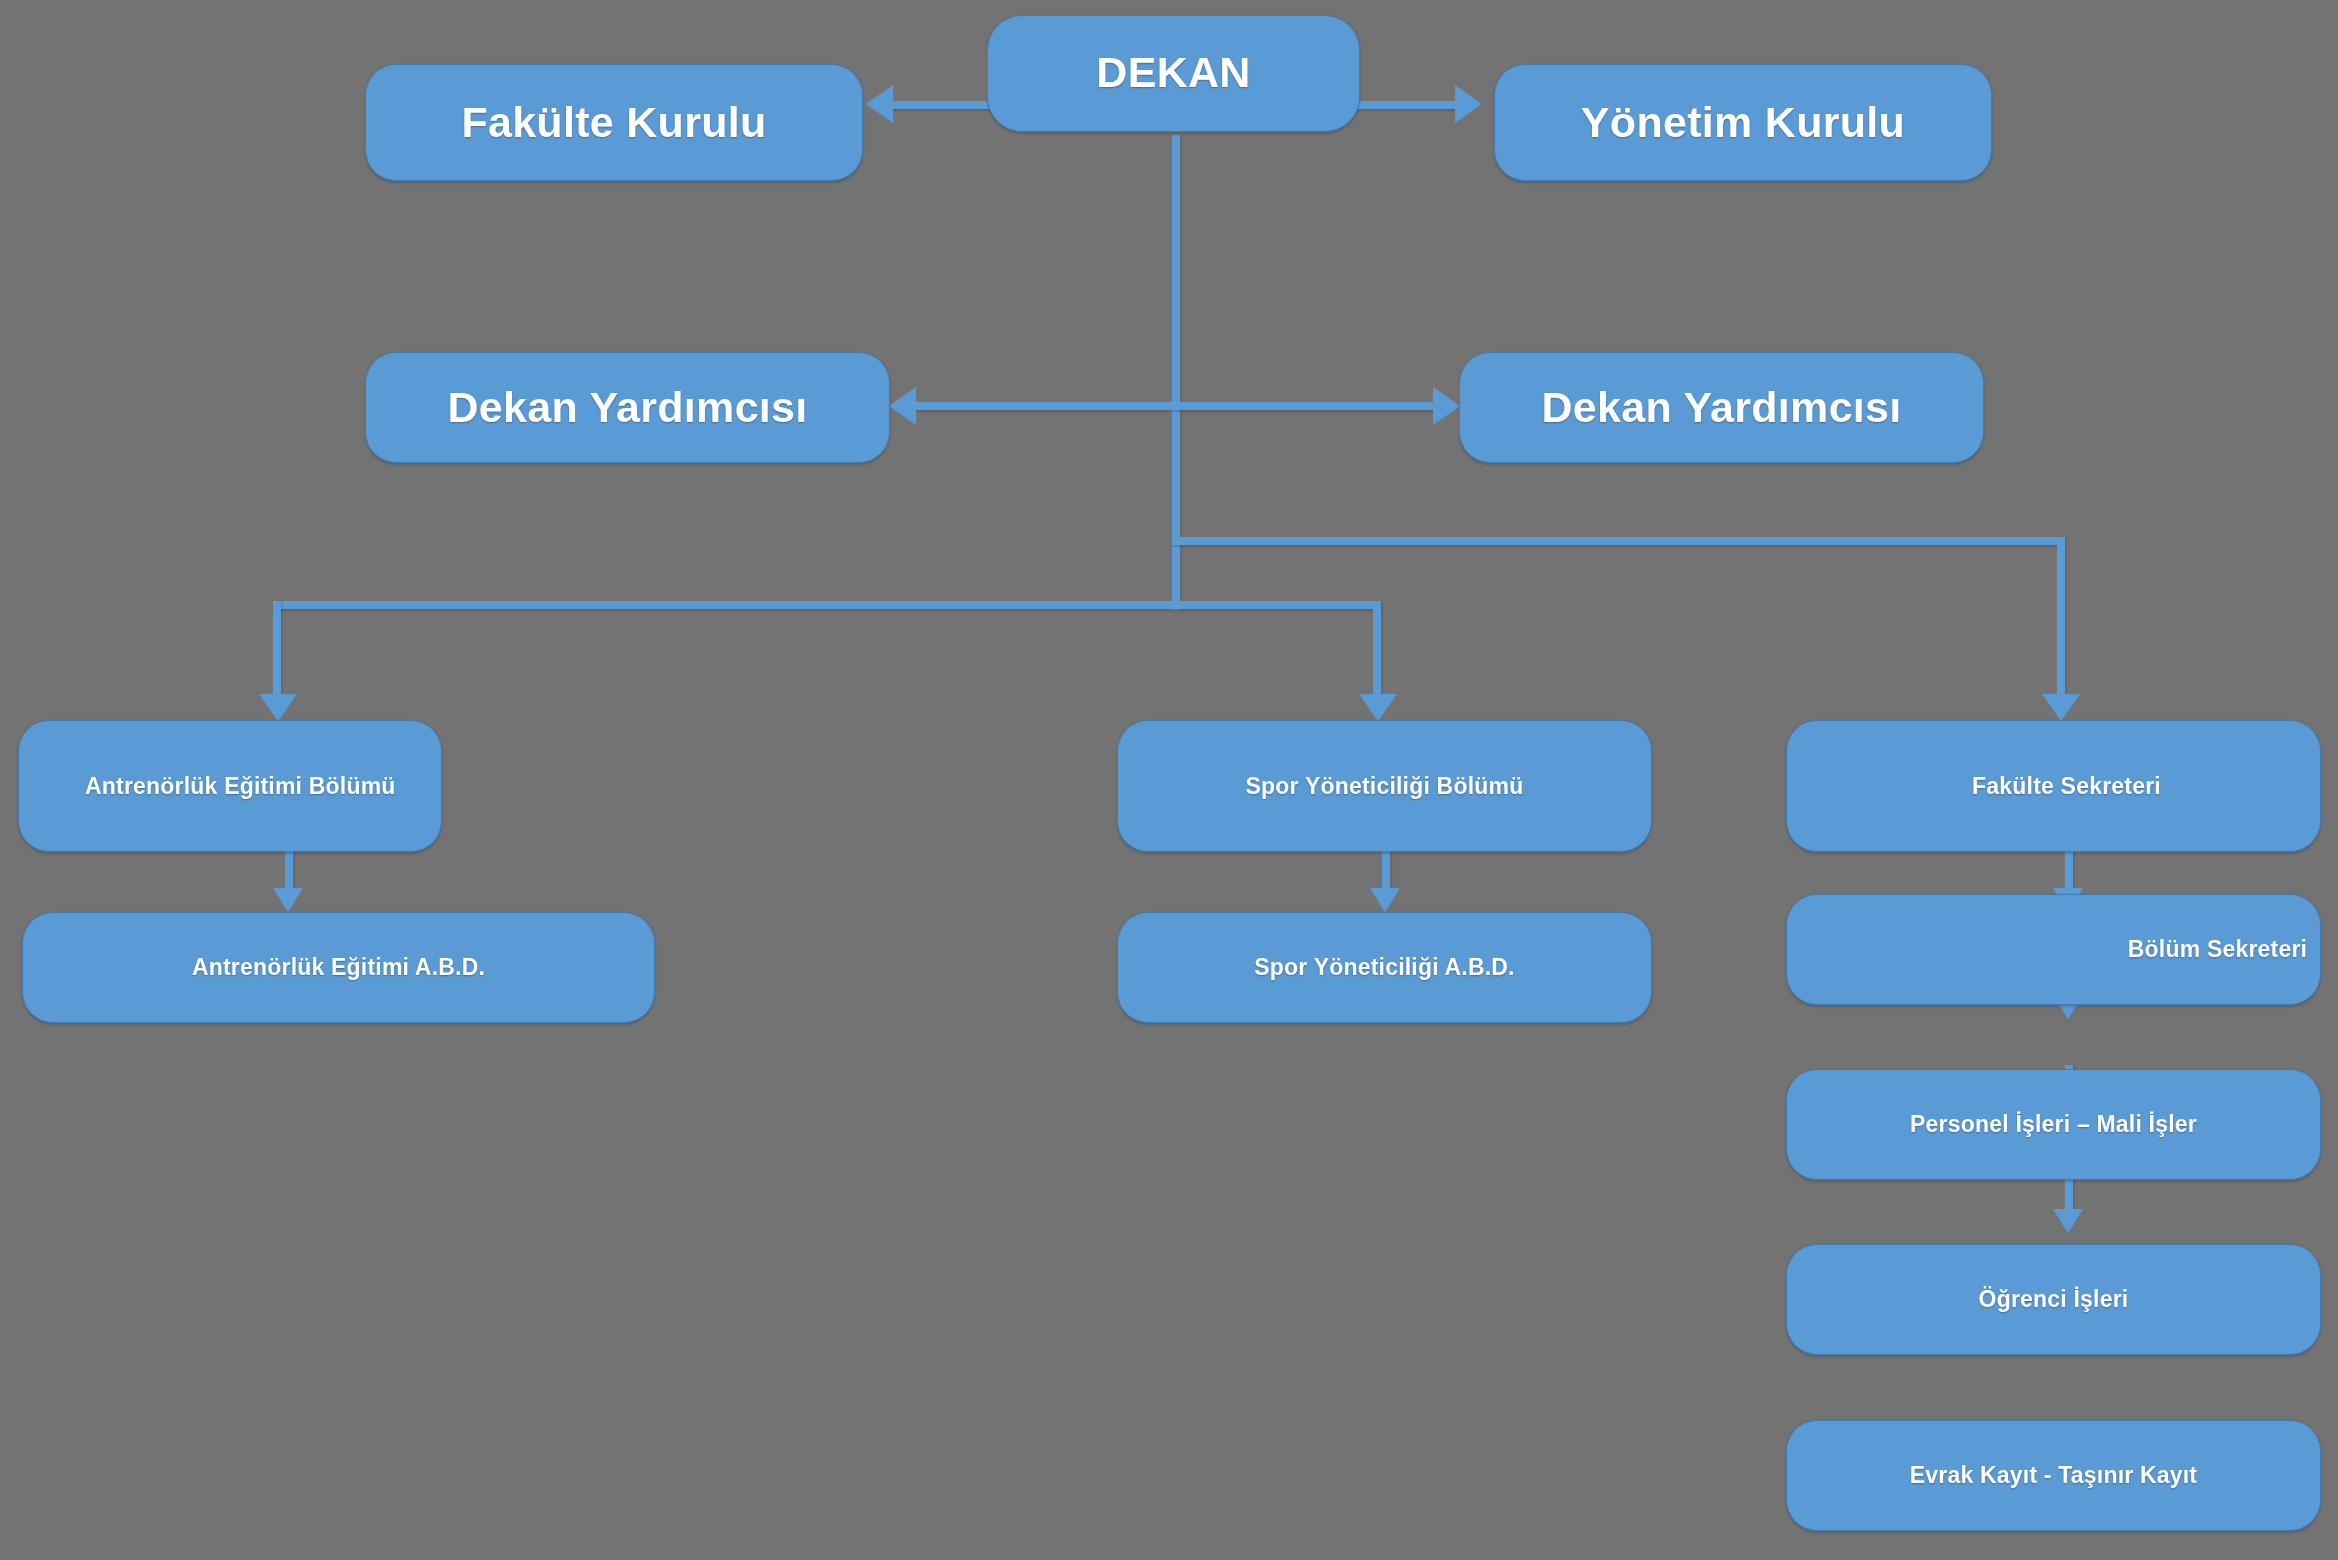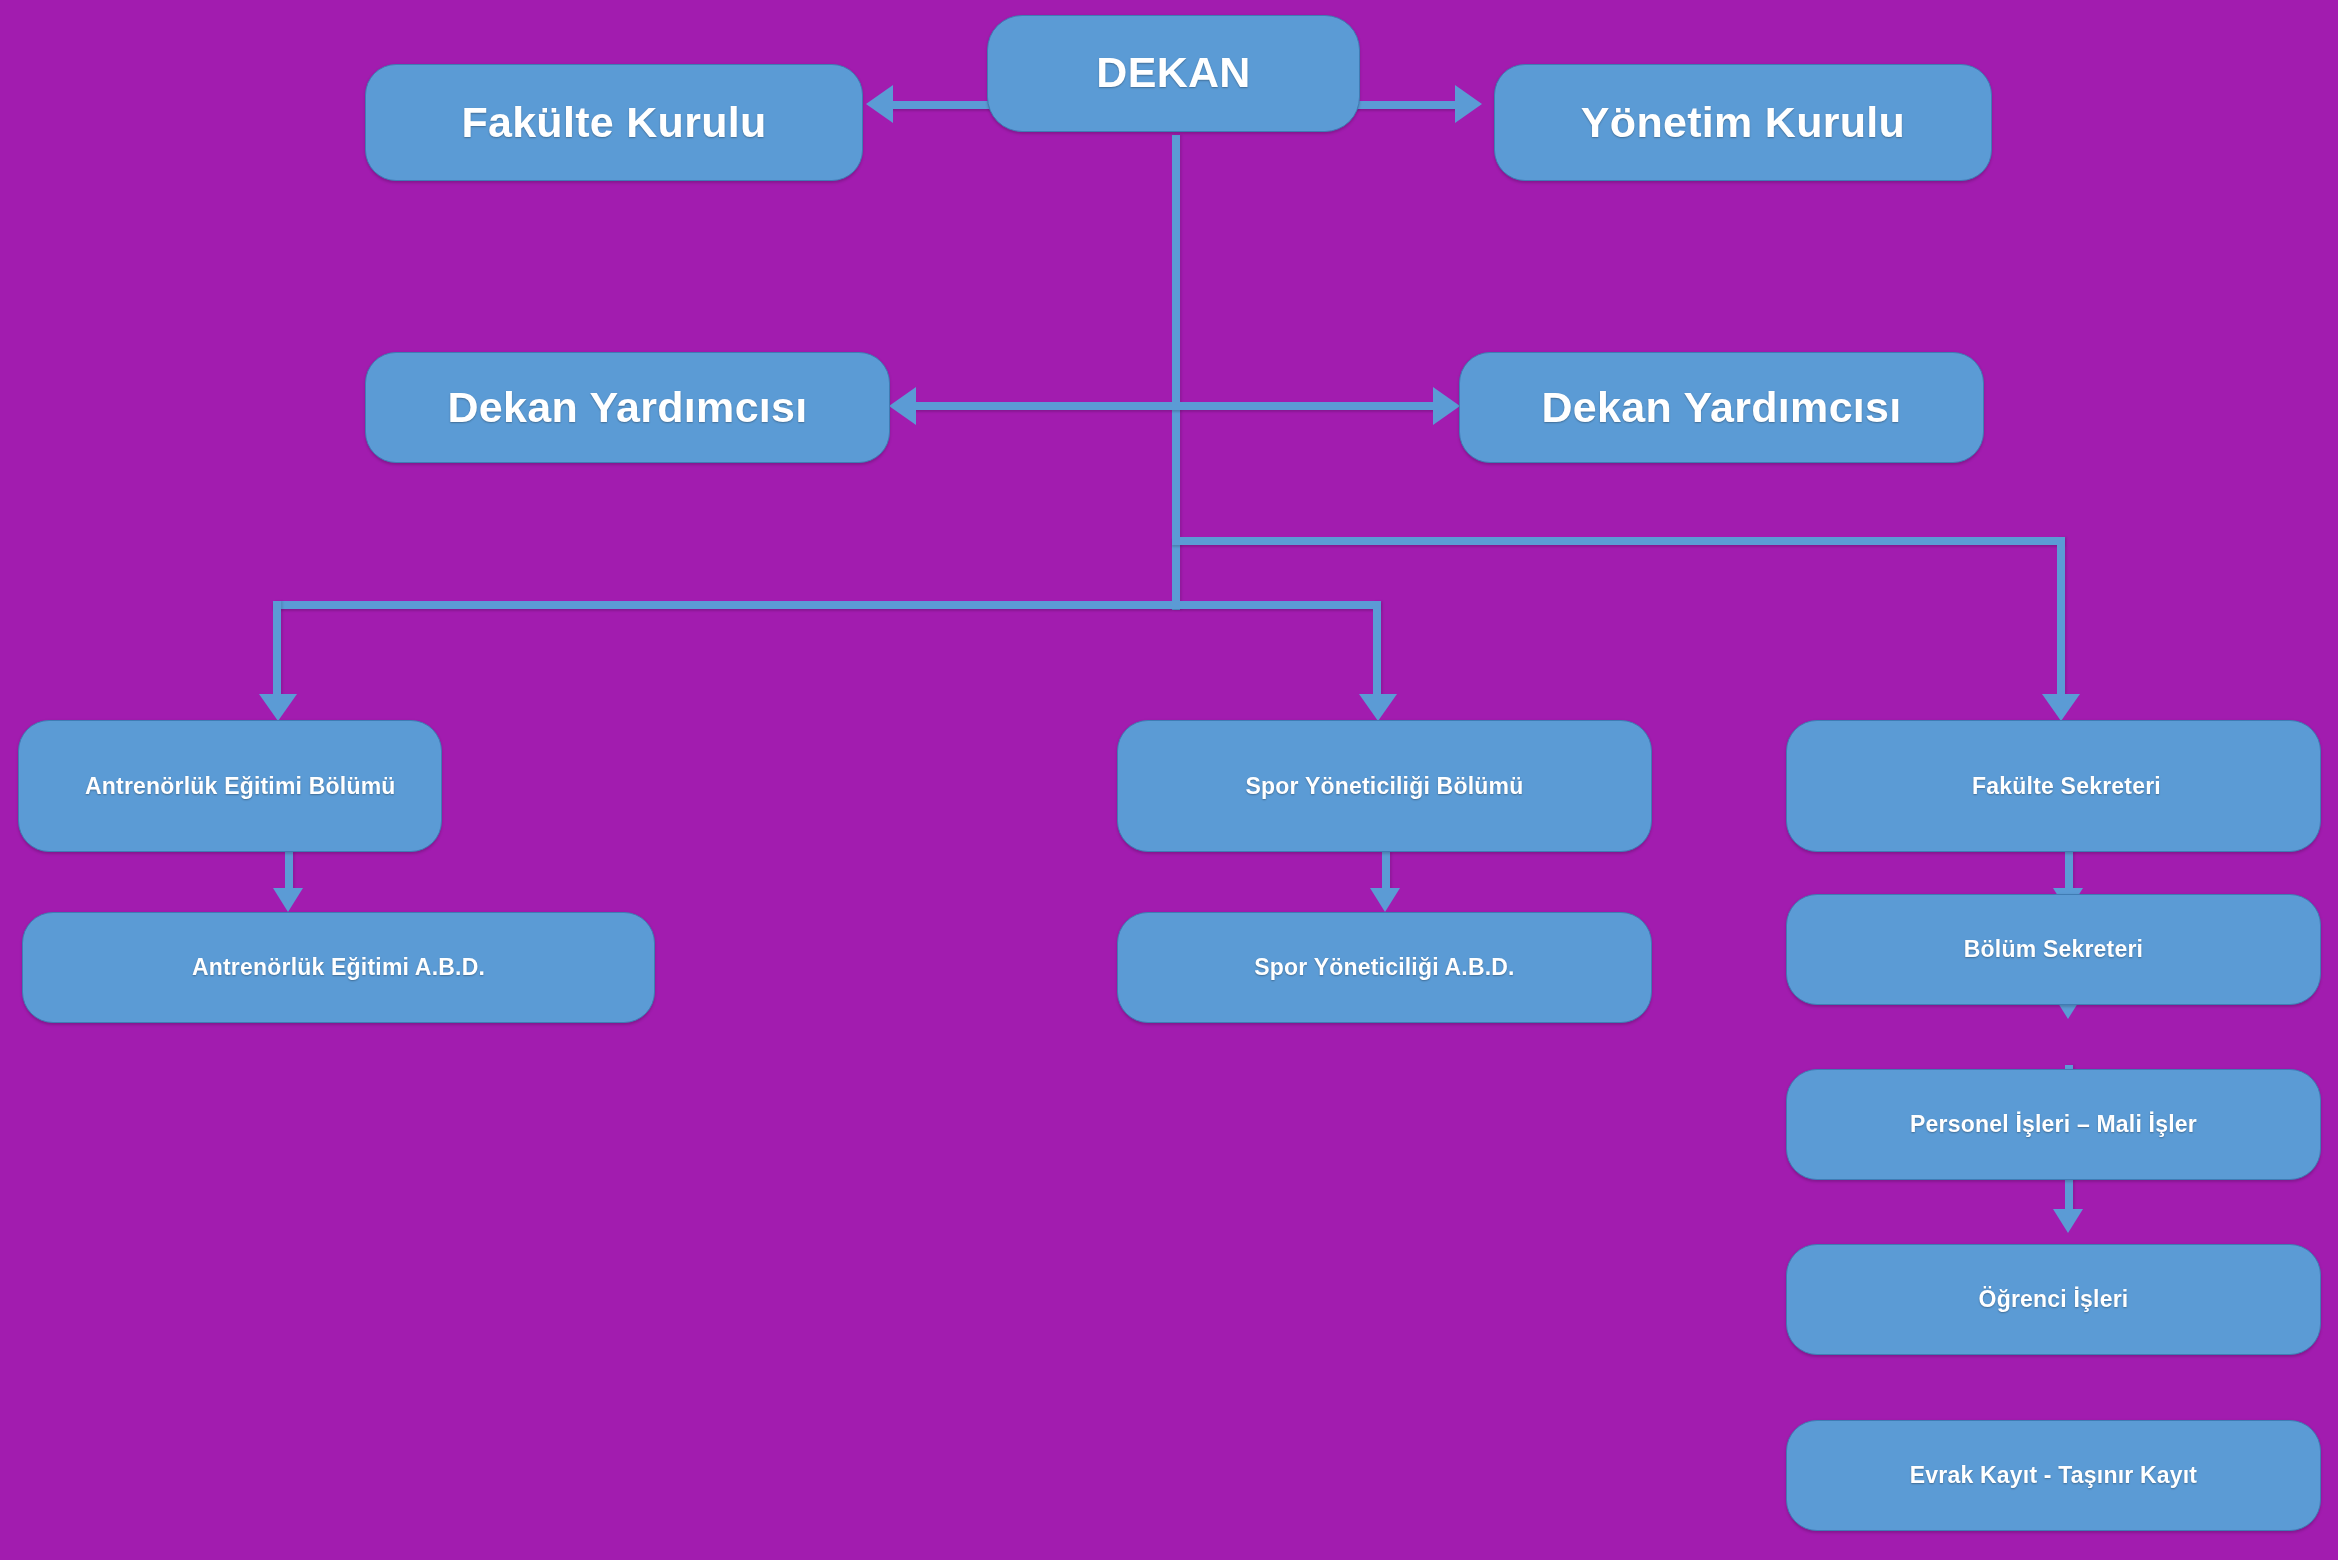--- a/index.html
+++ b/index.html
@@ -5,21 +5,21 @@
 <style>
   html, body {
     margin: 0;
     padding: 0;
     background: #ffffff;
   }
   #canvas {
     position: relative;
     width: 2338px;
     height: 1561px;
-    background: #a21caf;
+    background: #737373;
     overflow: hidden;
     font-family: "Liberation Sans", sans-serif;
   }
   .node {
     position: absolute;
     box-sizing: border-box;
     background: #5b9bd5;
     border: 0.9px solid #3f7cb4;
     border-radius: 31px;
     display: flex;
@@ -164,21 +164,21 @@
   </div>
 
   <div class="node tier-sub" style="left:1117px; top:912px; width:535px; height:111px;">
     <span class="label">Spor Yöneticiliği A.B.D.</span>
   </div>
 
   <div class="node tier-sub" style="left:1786px; top:720px; width:535px; height:132px;padding-left:26px;">
     <span class="label">Fakülte Sekreteri</span>
   </div>
 
-  <div class="node tier-sub" style="left:1786px; top:894px; width:535px; height:111px;">
+  <div class="node tier-sub" style="left:1786px; top:894px; width:535px; height:111px;justify-content:flex-end;">
     <span class="label">Bölüm Sekreteri</span>
   </div>
 
   <div class="node tier-sub" style="left:1786px; top:1069px; width:535px; height:111px;">
     <span class="label">Personel İşleri – Mali İşler</span>
   </div>
 
   <div class="node tier-sub" style="left:1786px; top:1244px; width:535px; height:111px;">
     <span class="label">Öğrenci İşleri</span>
   </div>

